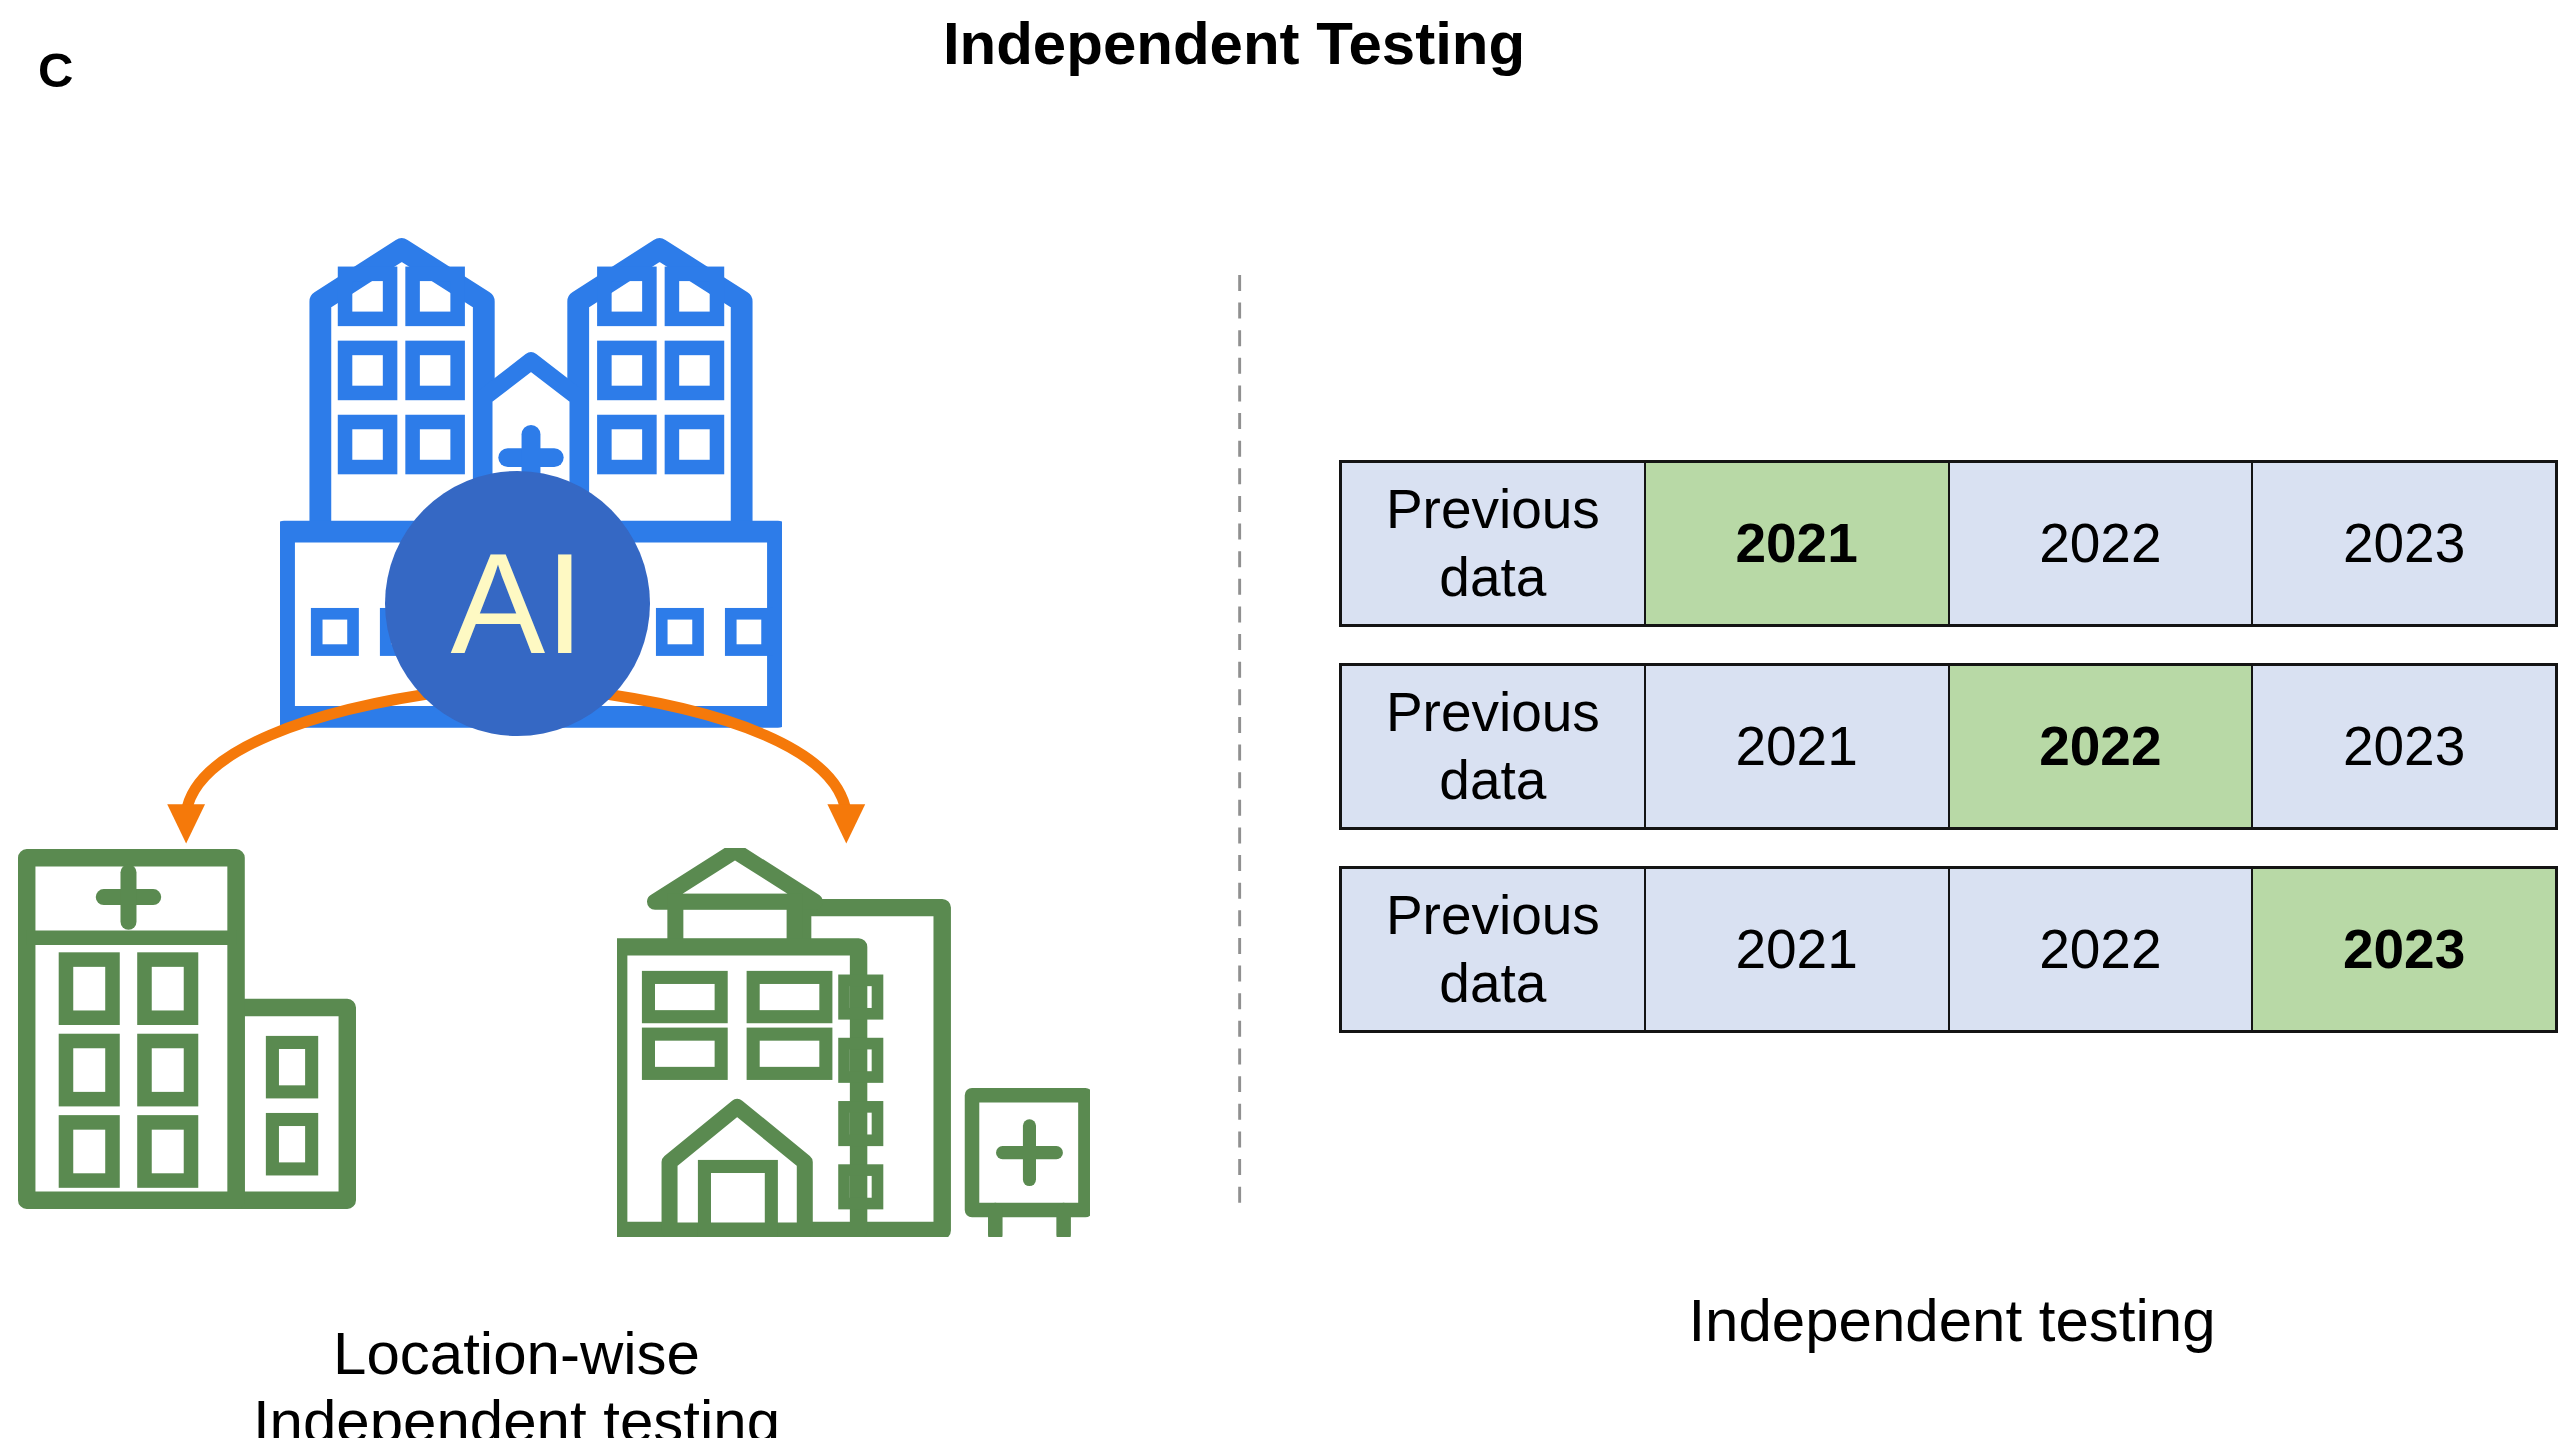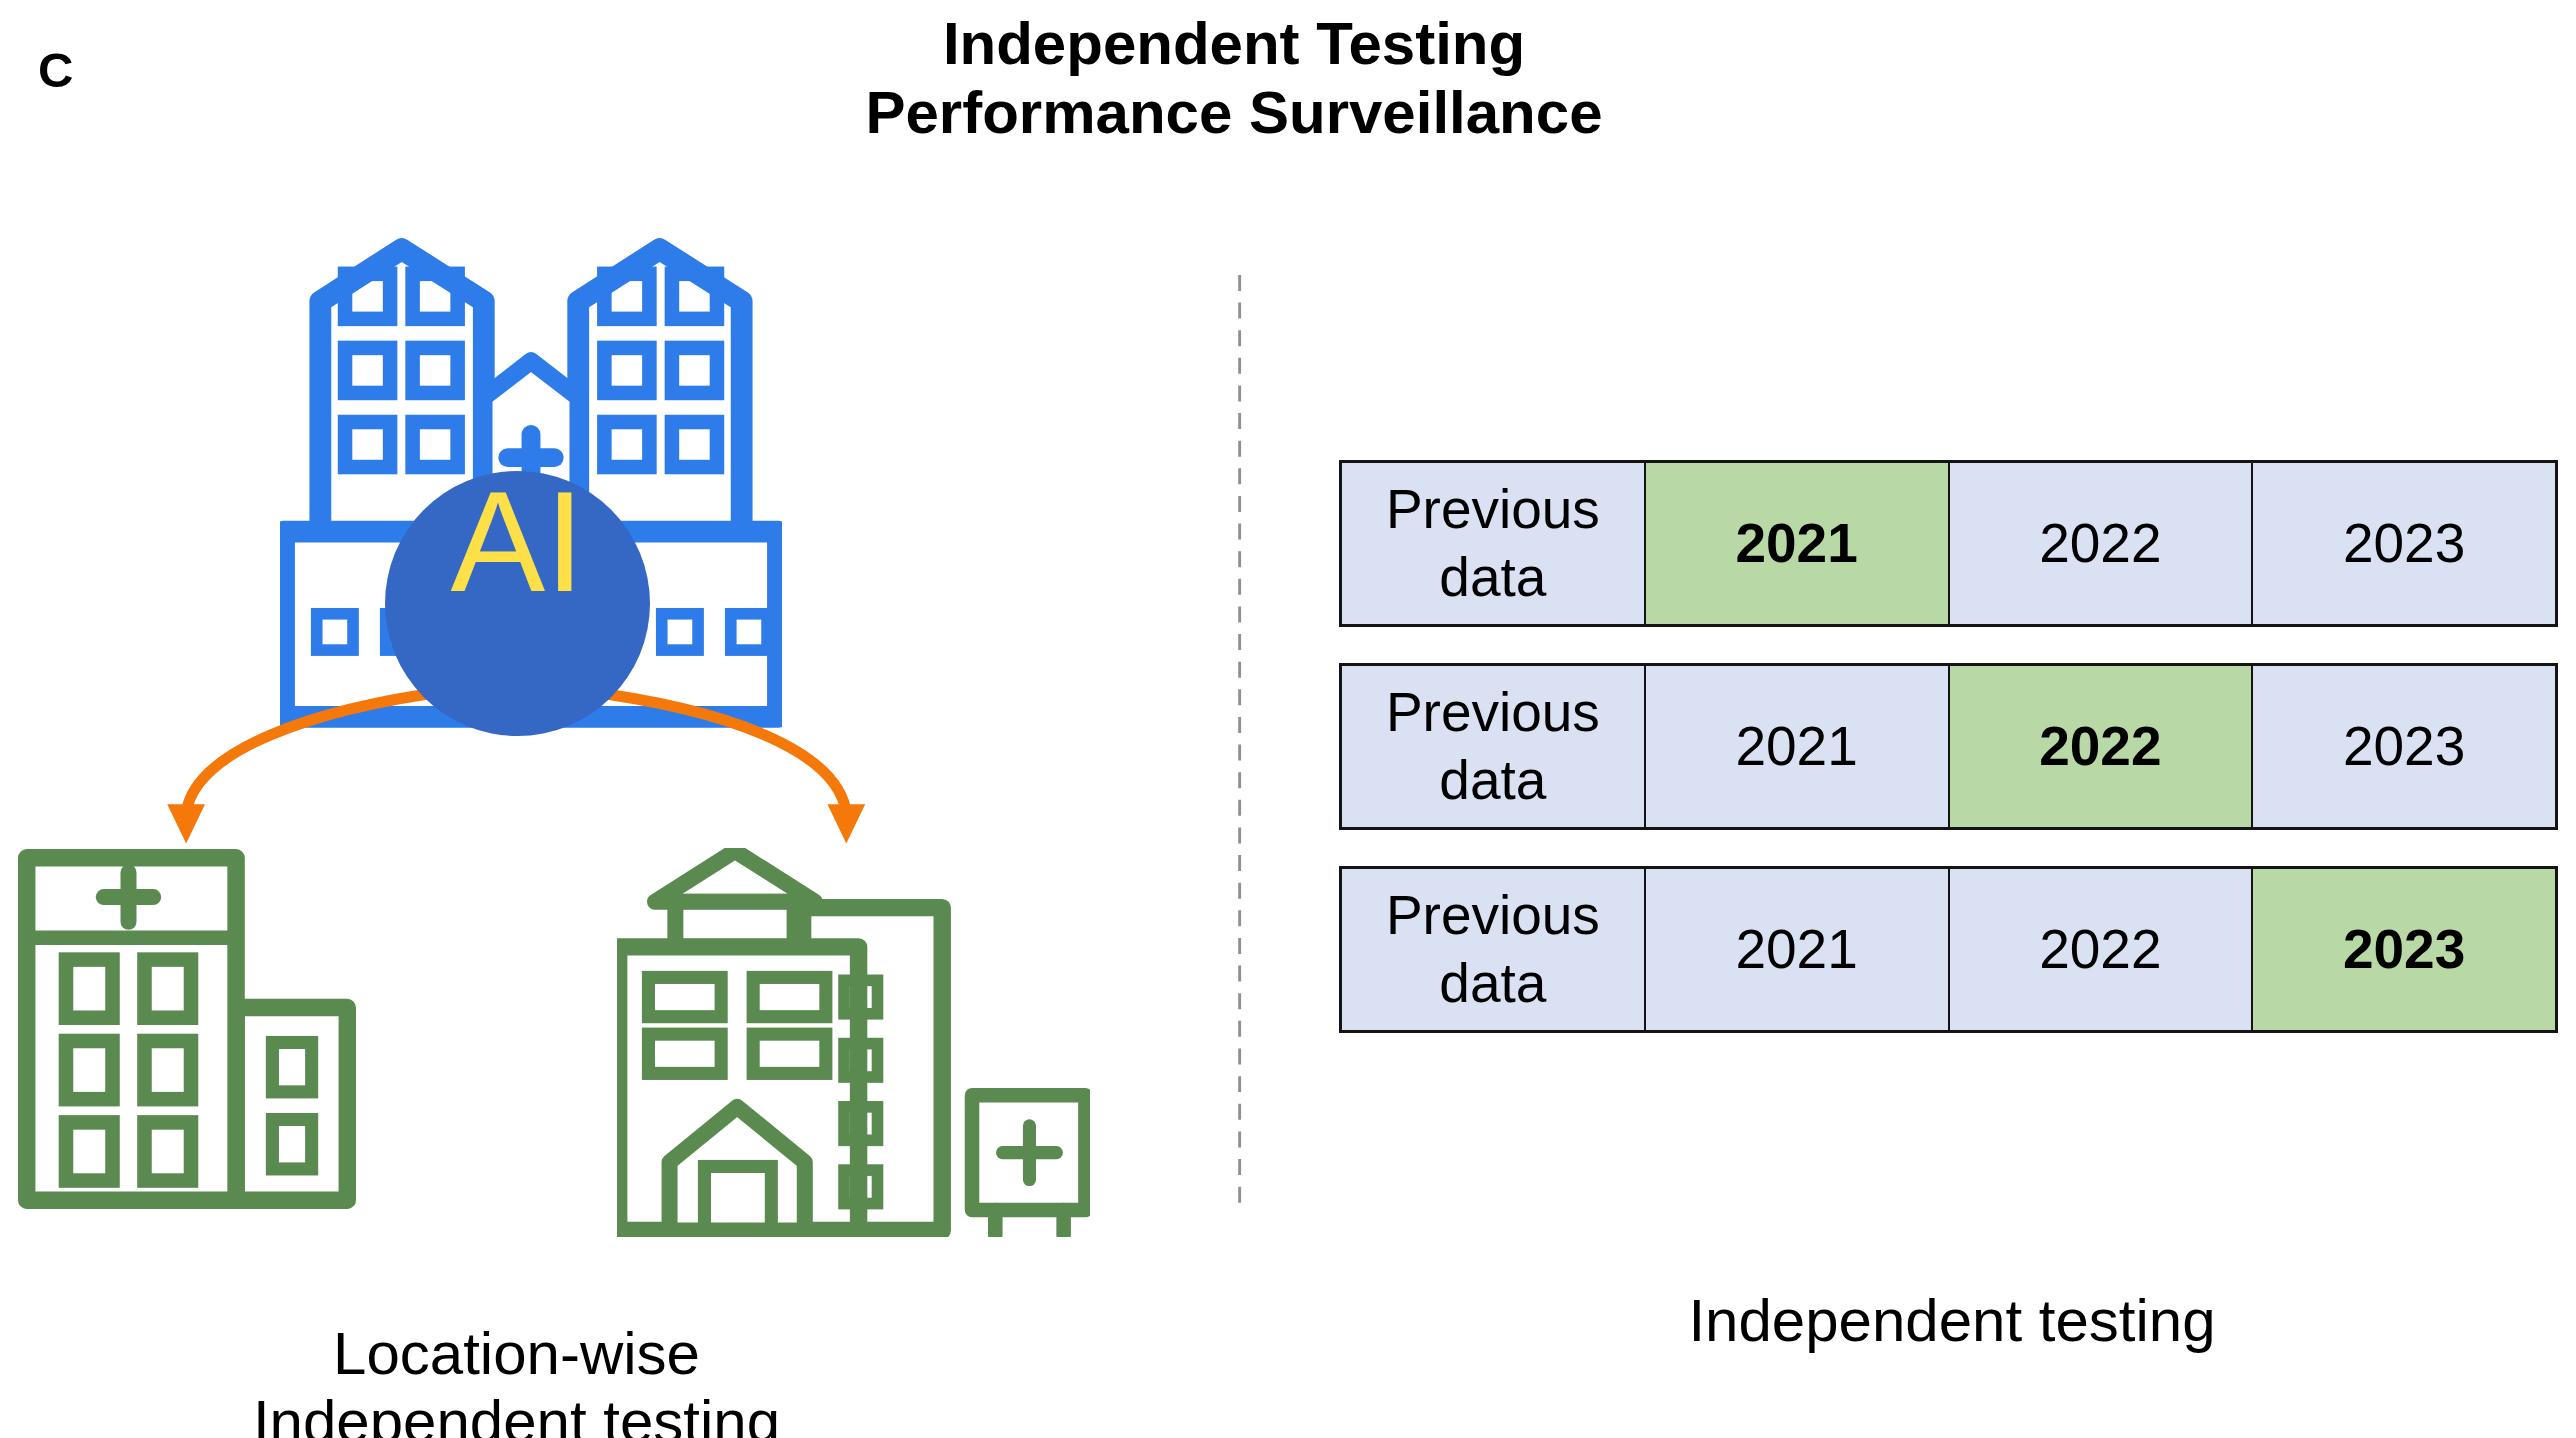--- a/index.html
+++ b/index.html
@@ -27,22 +27,22 @@
   .caption.right{left:1585px;top:1287px;width:734px;}
 
   .overlay{position:absolute;left:0;top:0;width:2576px;height:1439px;pointer-events:none;}
 
   .icon-svg{position:absolute;}
   #blue-complex{left:280px;top:207px;width:502px;height:523px;}
   #green-left{left:18px;top:849px;width:338px;height:360px;}
   #green-right{left:617px;top:848px;width:473px;height:389px;}
 
   .ai-badge{position:absolute;left:385px;top:471px;width:265px;height:265px;border-radius:50%;
-            background:var(--ai);display:flex;justify-content:center;
-            color:#fde047;font-size:142px;line-height:1;}
+            background:var(--ai);display:flex;align-items:center;justify-content:center;
+            color:#fef9c3;font-size:142px;line-height:1;}
 
   .trow{position:absolute;left:1339px;width:1219px;height:167px;display:flex;
         background:#fff;border:3.6px solid var(--tborder);box-sizing:border-box;}
   .trow.r0{top:460px}
   .trow.r1{top:663px}
   .trow.r2{top:866px}
   .tcell{flex:1 1 0;display:flex;align-items:center;justify-content:center;
          background:var(--cellblue);border-left:2.9px solid var(--tborder);
          font-size:55px;line-height:1.22;text-align:center;white-space:pre-line;}
   .tcell:first-child{border-left:none;}
@@ -50,21 +50,20 @@
 </style>
 </head>
 <body>
 
 <div class="canvas">
 
   <div class="panel-label">C</div>
 
   <div class="title">
     <div>Independent Testing</div>
-    <div>Performance Surveillance</div>
   </div>
 
   <svg id="blue-complex" class="icon-svg" viewBox="0 0 690 720">
     <g fill="#ffffff" stroke="var(--blue)" stroke-width="30" stroke-linejoin="round">
       <polygon points="55,460 55,130 167,58 280,130 280,460"></polygon>
       <polygon points="410,460 410,130 522,58 635,130 635,460"></polygon>
       <polygon points="280,460 280,262 345,212 410,262 410,460" stroke-width="24"></polygon>
       <rect x="5" y="447" width="680" height="255"></rect>
     </g>
     <g fill="none" stroke="var(--blue)" stroke-width="20">

